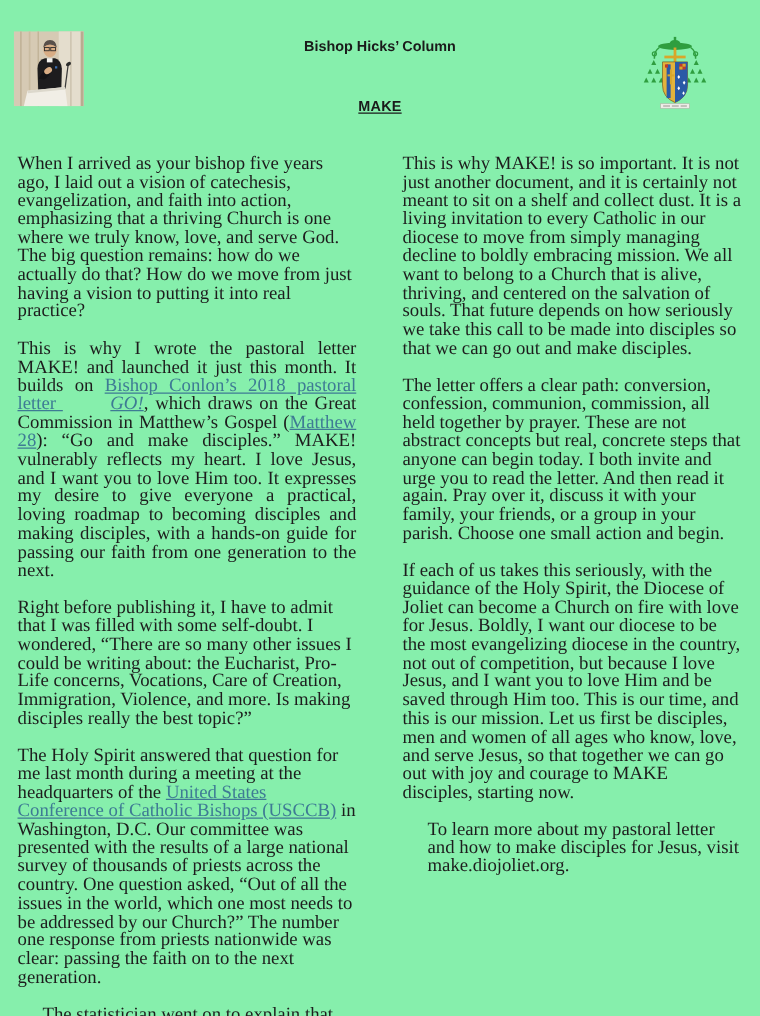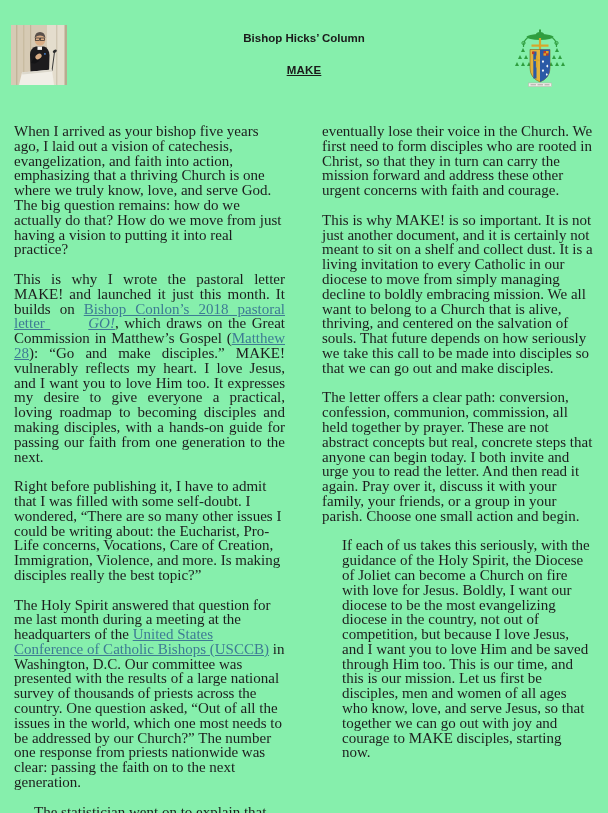--- a/index.html
+++ b/index.html
@@ -16,21 +16,21 @@
   .crest{position:absolute;left:512px;top:28px;width:56px;height:60px;}
   .header-block{
     position:absolute;left:0;top:31px;width:608px;
     text-align:center;
     font-family:"Liberation Sans", sans-serif;
     font-weight:bold;
     font-size:11.5px;
     line-height:15px;
     color:#1a1a1a;
   }
-  .doc-title{margin-top:17px;letter-spacing:.2px;text-decoration:underline;}
+  .doc-title{margin-top:33px;letter-spacing:.2px;text-decoration:underline;}
   
   .content{
     position:absolute;left:14px;top:124px;width:579px;
     display:flex;gap:37px;
   }
   .col{width:271px;}
   .para{
     margin:0 0 14.8px 0;
     font-size:15px;
     line-height:14.8px;
@@ -136,20 +136,20 @@
 
   <div class="content">
     <div class="col" id="col-left">
         <p class="para"><span>When I arrived as your bishop five years ago, I laid out a vision of catechesis, evangelization, and faith into action, emphasizing that a thriving Church is one where we truly know, love, and serve God. The big question remains: how do we actually do that? How do we move from just having a vision to putting it into real practice?</span></p>
         <p class="para justify"><span>This is why I wrote the pastoral letter </span><span class="i">MAKE! and launched it j</span><span>ust this month. It builds on </span><a class="doclink">Bishop Conlon’s 2018 pastoral letter </a><a class="doclink i">GO!</a><span>, which draws on the Great Commission in Matthew’s Gospel (</span><a class="doclink">Matthew 28</a><span>): “Go and make disciples.” </span><span class="i">MAKE!</span><span> vulnerably reflects my heart. I love Jesus, and I want you to love Him too. It expresses my desire to give everyone a practical, loving roadmap to becoming disciples and making disciples, with a hands-on guide for passing our faith from one generation to the next.</span></p>
         <p class="para"><span>Right before publishing it, I have to admit that I was filled with some self-doubt. I wondered, “There are so many other issues I could be writing about: the Eucharist, Pro-Life concerns, Vocations, Care of Creation, Immigration, Violence, and more. Is making disciples really the best topic?”</span></p>
         <p class="para"><span>The Holy Spirit answered that question for me last month during a meeting at the headquarters of the </span><a class="doclink">United States Conference of Catholic Bishops (USCCB)</a><span> in Washington, D.C. Our committee was presented with the results of a large national survey of thousands of priests across the country. One question asked, “Out of all the issues in the world, which one most needs to be addressed by our Church?” The number one response from priests nationwide was clear: passing the faith on to the next generation.</span></p>
         <p class="para"><span>The statistician went on to explain that this does not mean priests consider the other issues unimportant. Rather, they recognize that if we do not have people in the pews, if this generation and the next are not alive in their faith and participating in the life of the Church, then all of those other issues will</span></p>
       </div>
     <div class="col" id="col-right">
-        <p class="para"><span>eventually lose their voice in the Church. We first need to form disciples who are rooted in Christ, so that they in turn can carry the mission forward and address these other urgent concerns with faith and courage.</span></p>
         <p class="para"><span>This is why </span><span class="i">MAKE!</span><span> is so important. It is not just another document, and it is certainly not meant to sit on a shelf and collect dust. It is a living invitation to every Catholic in our diocese to move from simply managing decline to boldly embracing mission. We all want to belong to a Church that is alive, thriving, and centered on the salvation of souls. That future depends on how seriously we take this call to be made into disciples so that we can go out and make disciples.</span></p>
         <p class="para"><span>The letter offers a clear path: conversion, confession, communion, commission, all held together by prayer. These are not abstract concepts but real, concrete steps that anyone can begin today. I both invite and urge you to read the letter. And then read it again. Pray over it, discuss it with your family, your friends, or a group in your parish. Choose one small action and begin.</span></p>
         <p class="para"><span>If each of us takes this seriously, with the guidance of the Holy Spirit, the Diocese of Joliet can become a Church on fire with love for Jesus. Boldly, I want our diocese to be the most evangelizing diocese in the country, not out of competition, but because I love Jesus, and I want you to love Him and be saved through Him too. This is our time, and this is our mission. Let us first be disciples, men and women of all ages who know, love, and serve Jesus, so that together we can go out with joy and courage to MAKE disciples, starting now.</span></p>
+        <p class="para"><span>To learn more about my pastoral letter and how to make disciples for Jesus, visit make.diojoliet.org.</span></p>
       </div>
   </div>
 
 </div>
 
 </body></html>

